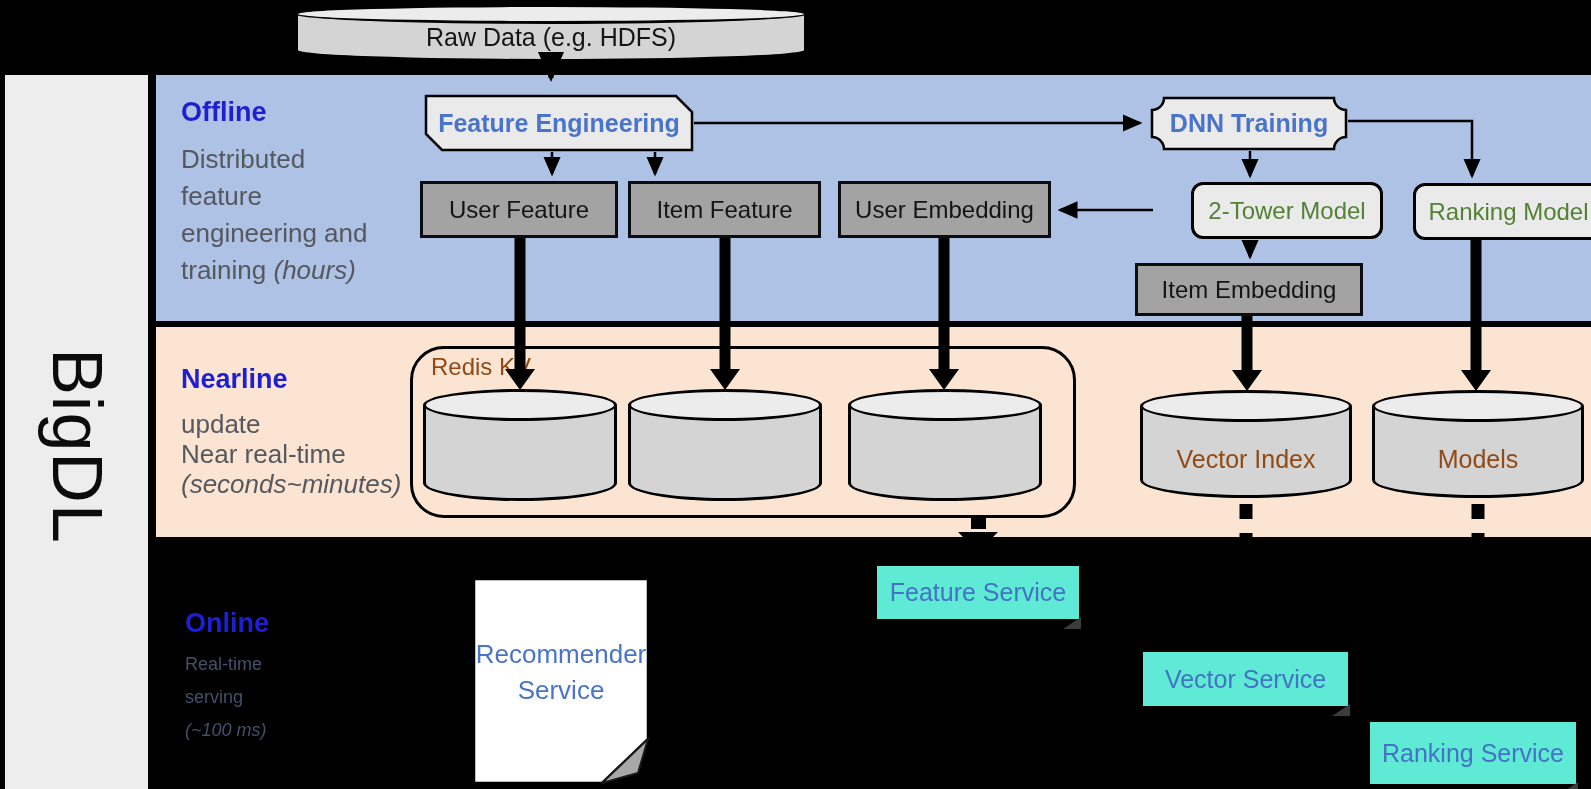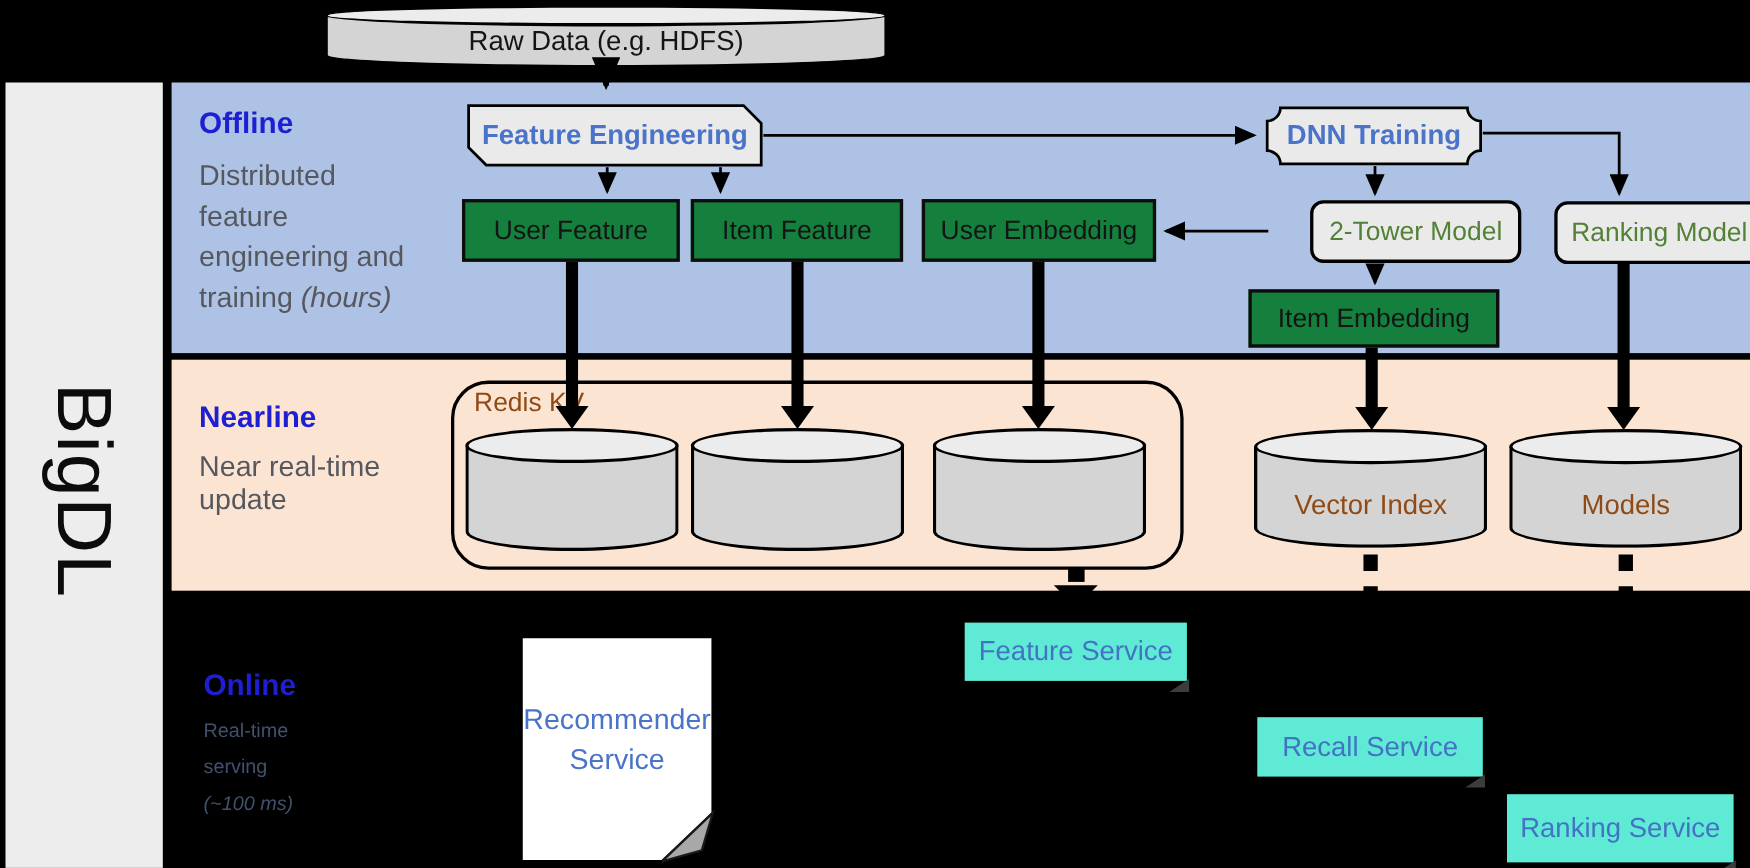--- a/index.html
+++ b/index.html
@@ -21,21 +21,21 @@
   .band-desc{position:absolute;font-size:26px;color:#55585e;}
   .band-desc .ln{display:block;}
   #offline-label{left:25px;top:22px;}
   #offline-desc{left:25px;top:66px;line-height:37px;}
   #nearline-label{left:25px;top:37px;}
   #nearline-desc{left:25px;top:82px;line-height:30px;}
   #online-label{position:absolute;left:185px;top:608px;font-size:27px;font-weight:bold;color:#1d1fd1;}
   #online-desc{position:absolute;left:185px;top:648px;font-size:18px;color:#42506b;line-height:33px;}
   
   .node{position:absolute;display:flex;align-items:center;justify-content:center;text-align:center;box-sizing:border-box;}
-  .gbox{background:#15803d;border:3px solid #0d0d0d;color:#141414;font-size:24px;}
+  .gbox{background:#a3a3a3;border:3px solid #0d0d0d;color:#141414;font-size:24px;}
   .rbox{background:#eaeaea;border:3px solid #000;border-radius:12px;color:#538135;font-size:24px;margin-left:36px;}
   .shape-label{position:absolute;display:flex;align-items:center;justify-content:center;text-align:center;pointer-events:none;}
   .blue-node-text{color:#4a74c9;font-size:25px;font-weight:bold;}
   
   .cyl{position:absolute;}
   .cyl .ctop{position:absolute;left:0;right:0;top:0;height:32px;background:#ececec;border:3px solid #000;border-radius:50%;box-sizing:border-box;z-index:2;}
   .cyl .cbody{position:absolute;left:0;right:0;top:16px;bottom:0;background:#d4d4d4;border:3px solid #000;border-top:none;border-radius:0 0 50% 50% / 0 0 18px 18px;box-sizing:border-box;}
   .cyl .clabel{position:absolute;left:0;right:0;top:34px;bottom:4px;display:flex;align-items:center;justify-content:center;color:#8f4a15;font-size:25px;z-index:3;}
   .cylflat .ctop{height:20px;}
   .cylflat .cbody{top:10px;border-radius:0 0 50% 50% / 0 0 12px 12px;}
@@ -69,22 +69,23 @@
       <span class="ln">Distributed</span>
       <span class="ln">feature</span>
       <span class="ln">engineering and</span>
       <span class="ln"><span>training </span><i>(hours)</i></span>
     </div>
   </div>
 
   <div id="band-nearline" class="band">
     <div id="nearline-label" class="band-label">Nearline</div>
     <div id="nearline-desc" class="band-desc">
+      <span class="ln">update</span>
       <span class="ln">Near real-time</span>
-      <span class="ln">update</span>
+      <span class="ln"><i>(seconds~minutes)</i></span>
     </div>
   </div>
 
   <div id="online-label">Online</div>
   <div id="online-desc">
     <span class="ln" style="display:block">Real-time</span>
     <span class="ln" style="display:block">serving</span>
     <span class="ln" style="display:block"><i>(~100 ms)</i></span>
   </div>
 
@@ -163,21 +164,21 @@
     <div class="shape-label" style="left:0;top:50px;right:0;height:90px;color:#4a74c9;font-size:26px;line-height:36px;flex-direction:column;">
       <span>Recommender</span>
       <span>Service</span>
     </div>
   </div>
 
   <div class="sbox" style="left:877px;top:566px;width:202px;height:53px;">
     <span>Feature Service</span>
   </div>
   <div class="sbox" style="left:1143px;top:652px;width:205px;height:54px;">
-    <span>Recall Service</span>
+    <span>Vector Service</span>
   </div>
   <div class="sbox" style="left:1370px;top:722px;width:206px;height:62px;">
     <span>Ranking Service</span>
   </div>
 
   <svg id="arrows" width="1591" height="789" viewBox="0 0 1591 789">
     <defs>
       <marker id="arr" markerWidth="8" markerHeight="7" refX="7" refY="3.5" orient="auto">
         <polygon points="0,0 8,3.5 0,7" fill="#000"></polygon>
       </marker>

